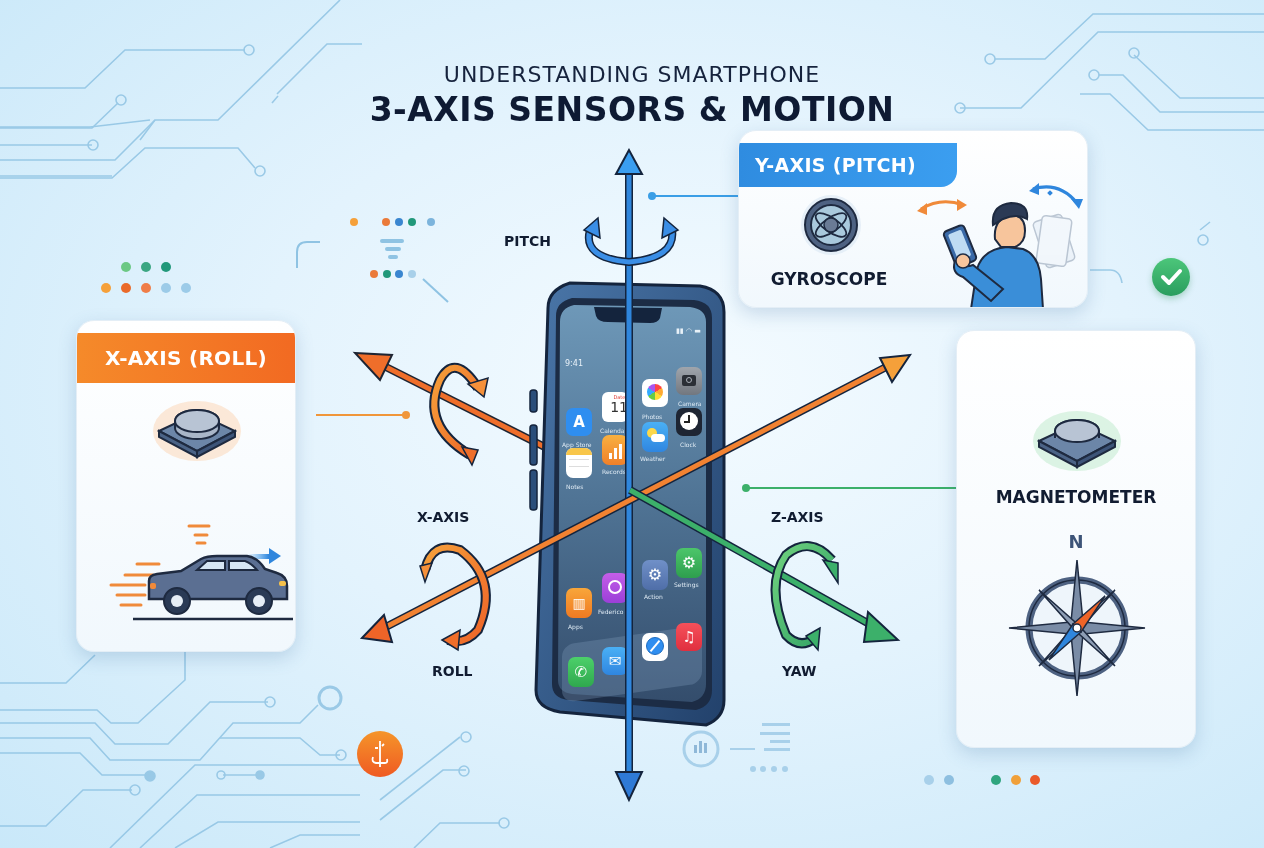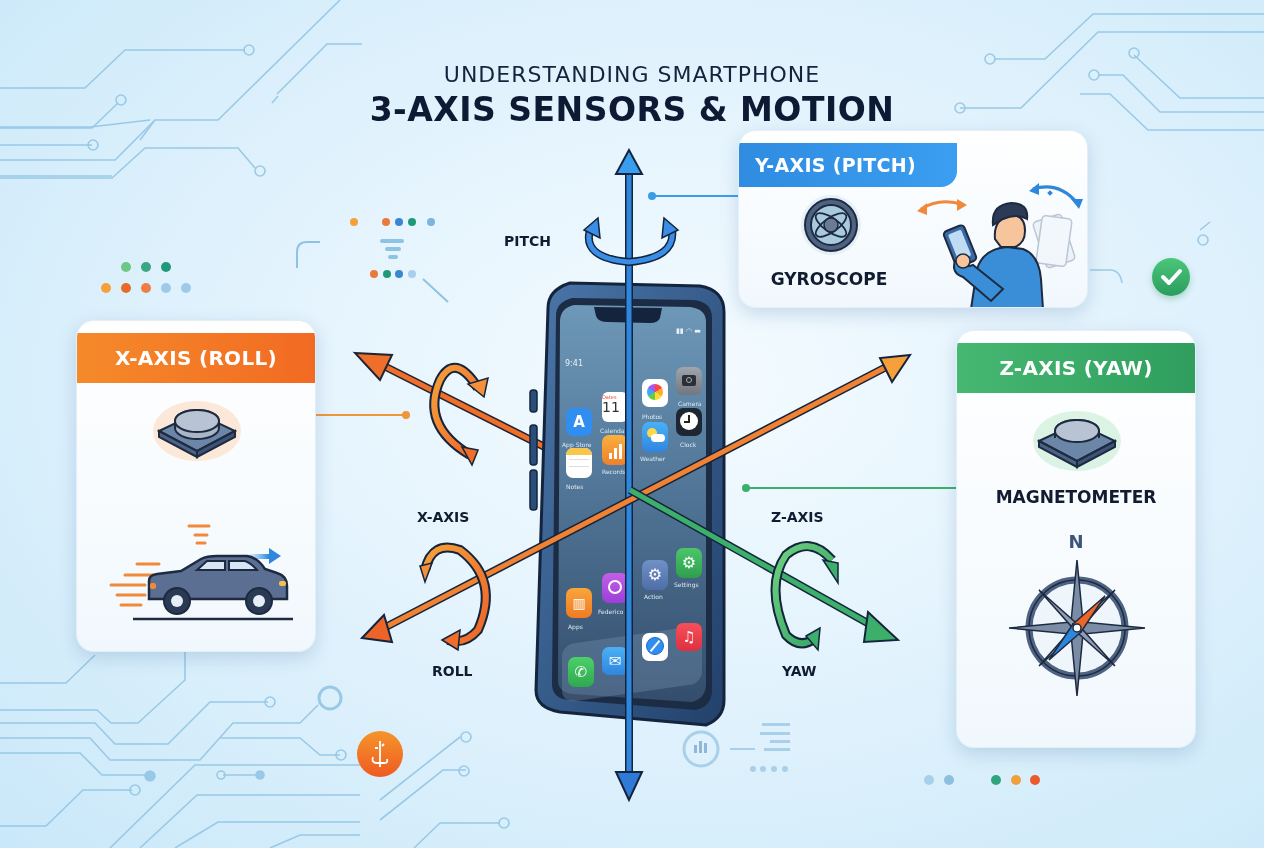--- a/index.html
+++ b/index.html
@@ -17,21 +17,21 @@
 
   .card {
     position: absolute; background: linear-gradient(180deg, #ffffff 0%, #f1f8fd 100%);
     border-radius: 18px; box-shadow: 0 6px 18px rgba(60,110,160,0.22);
     overflow: hidden; border: 1px solid #e4eef6;
   }
   .card-header {
     height: 50px; color: #fff; font-weight: bold; font-size: 20px;
     display: flex; align-items: center; justify-content: center; letter-spacing: 0.3px; margin-top: 12px;
   }
-  .card-roll { left: 76px; top: 320px; width: 240px; height: 332px; }
+  .card-roll { left: 76px; top: 320px; width: 220px; height: 332px; }
   .card-roll .card-header { background: linear-gradient(90deg, #f58a2a, #f26a22); }
   .card-yaw { left: 956px; top: 330px; width: 240px; height: 418px; }
   .card-yaw .card-header { background: linear-gradient(90deg, #46b872, #2f9e5e); }
   .card-pitch { left: 738px; top: 130px; width: 350px; height: 178px; }
   .card-pitch .card-header {
     width: 218px; height: 44px; font-size: 19px; border-bottom-right-radius: 16px;
     background: linear-gradient(90deg, #2f8ce0, #3b9ef0); justify-content: flex-start; padding-left: 16px;
   }
   .sensor-label { position: absolute; width: 100%; text-align: center; font-weight: bold; font-size: 17px; color: #111c31; }
   .abs { position: absolute; }
@@ -208,21 +208,21 @@
     <rect x="530" y="470" width="7" height="40" rx="3" fill="#2a4e7a" stroke="#14243d" stroke-width="1.5"></rect>
   </g>
 </svg>
 
 <div class="abs" style="left:558px;top:305px;width:148px;height:395px;">
   <div class="abs" style="left:7px;top:54px;font-size:8px;color:#e8f1f8;">9:41</div>
   <div class="abs" style="left:118px;top:22px;font-size:7px;color:#e8f1f8;">▮▮ ◠ ▬</div>
 
   <div class="abs" style="left:8px;top:103px;width:26px;height:28px;border-radius:7px;background:#2f8ef0;color:#fff;font-size:15px;text-align:center;line-height:28px;font-weight:bold;">A</div>
   <div class="abs" style="left:4px;top:136px;font-size:6px;color:#dde9f3;">App Store</div>
-  <div class="abs" style="left:44px;top:87px;width:26px;height:30px;border-radius:6px;background:#fff;text-align:left;">
+  <div class="abs" style="left:44px;top:87px;width:26px;height:30px;border-radius:6px;background:#fff;text-align:right;">
     <div style="font-size:5px;color:#e0403a;padding-top:2px;">Dates</div>
     <div style="font-size:14px;color:#333;line-height:14px;">11</div>
   </div>
   <div class="abs" style="left:42px;top:122px;font-size:6px;color:#dde9f3;">Calendar</div>
   <div class="abs" style="left:84px;top:74px;width:26px;height:28px;border-radius:7px;background:#fff;">
     <div style="position:absolute;left:5px;top:5px;width:16px;height:16px;border-radius:50%;background:conic-gradient(#f44 0 60deg,#fa3 60deg 120deg,#fd3 120deg 180deg,#6c4 180deg 240deg,#3af 240deg 300deg,#a5e 300deg 360deg);"></div>
   </div>
   <div class="abs" style="left:84px;top:108px;font-size:6px;color:#dde9f3;">Photos</div>
   <div class="abs" style="left:118px;top:62px;width:26px;height:28px;border-radius:7px;background:linear-gradient(#a0a5ac,#72777f);">
     <div style="position:absolute;left:6px;top:8px;width:14px;height:11px;border-radius:2px;background:#2b2f36;"></div>
@@ -413,21 +413,20 @@
       <path d="M82 56 Q80 36 100 34 Q118 34 116 50 Q106 44 92 50 Z" fill="#2b3a55" stroke="#1e2a40" stroke-width="2"></path>
       <rect x="38" y="58" width="22" height="38" rx="4" fill="#3a6aa8" stroke="#1e2a40" stroke-width="2" transform="rotate(-22 49 77)"></rect>
       <rect x="42" y="62" width="14" height="28" rx="2" fill="#bfdcf3" transform="rotate(-22 49 77)"></rect>
       <path d="M46 92 Q52 100 62 96 L92 120 L80 132 L52 108 Q40 104 44 92 Z" fill="#3a8ed8" stroke="#1e2a40" stroke-width="2"></path>
       <circle cx="52" cy="92" r="7" fill="#f7c59c" stroke="#1e2a40" stroke-width="1.5"></circle>
     </svg>
   </div>
 </div>
 
 <div class="card card-yaw">
-  <div class="card-header">Z-AXIS (YAW)</div>
   <div class="abs" style="left:70px;top:70px;width:100px;height:80px;">
     <svg width="100" height="80" viewBox="0 0 100 80">
       <ellipse cx="50" cy="40" rx="44" ry="30" fill="#c7ecd2" opacity="0.6"></ellipse>
       <path d="M12 40 L50 22 L88 40 L50 60 Z" fill="#6c86a8" stroke="#1e2a40" stroke-width="2"></path>
       <path d="M12 40 L12 46 L50 66 L50 60 Z" fill="#4b6386" stroke="#1e2a40" stroke-width="2"></path>
       <path d="M88 40 L88 46 L50 66 L50 60 Z" fill="#3d5478" stroke="#1e2a40" stroke-width="2"></path>
       <path d="M28 37 L28 30 A22 11 0 0 1 72 30 L72 37" fill="#8798b0" stroke="#1e2a40" stroke-width="2"></path>
       <ellipse cx="50" cy="30" rx="22" ry="11" fill="#b8c4d4" stroke="#1e2a40" stroke-width="2"></ellipse>
     </svg>
   </div>

